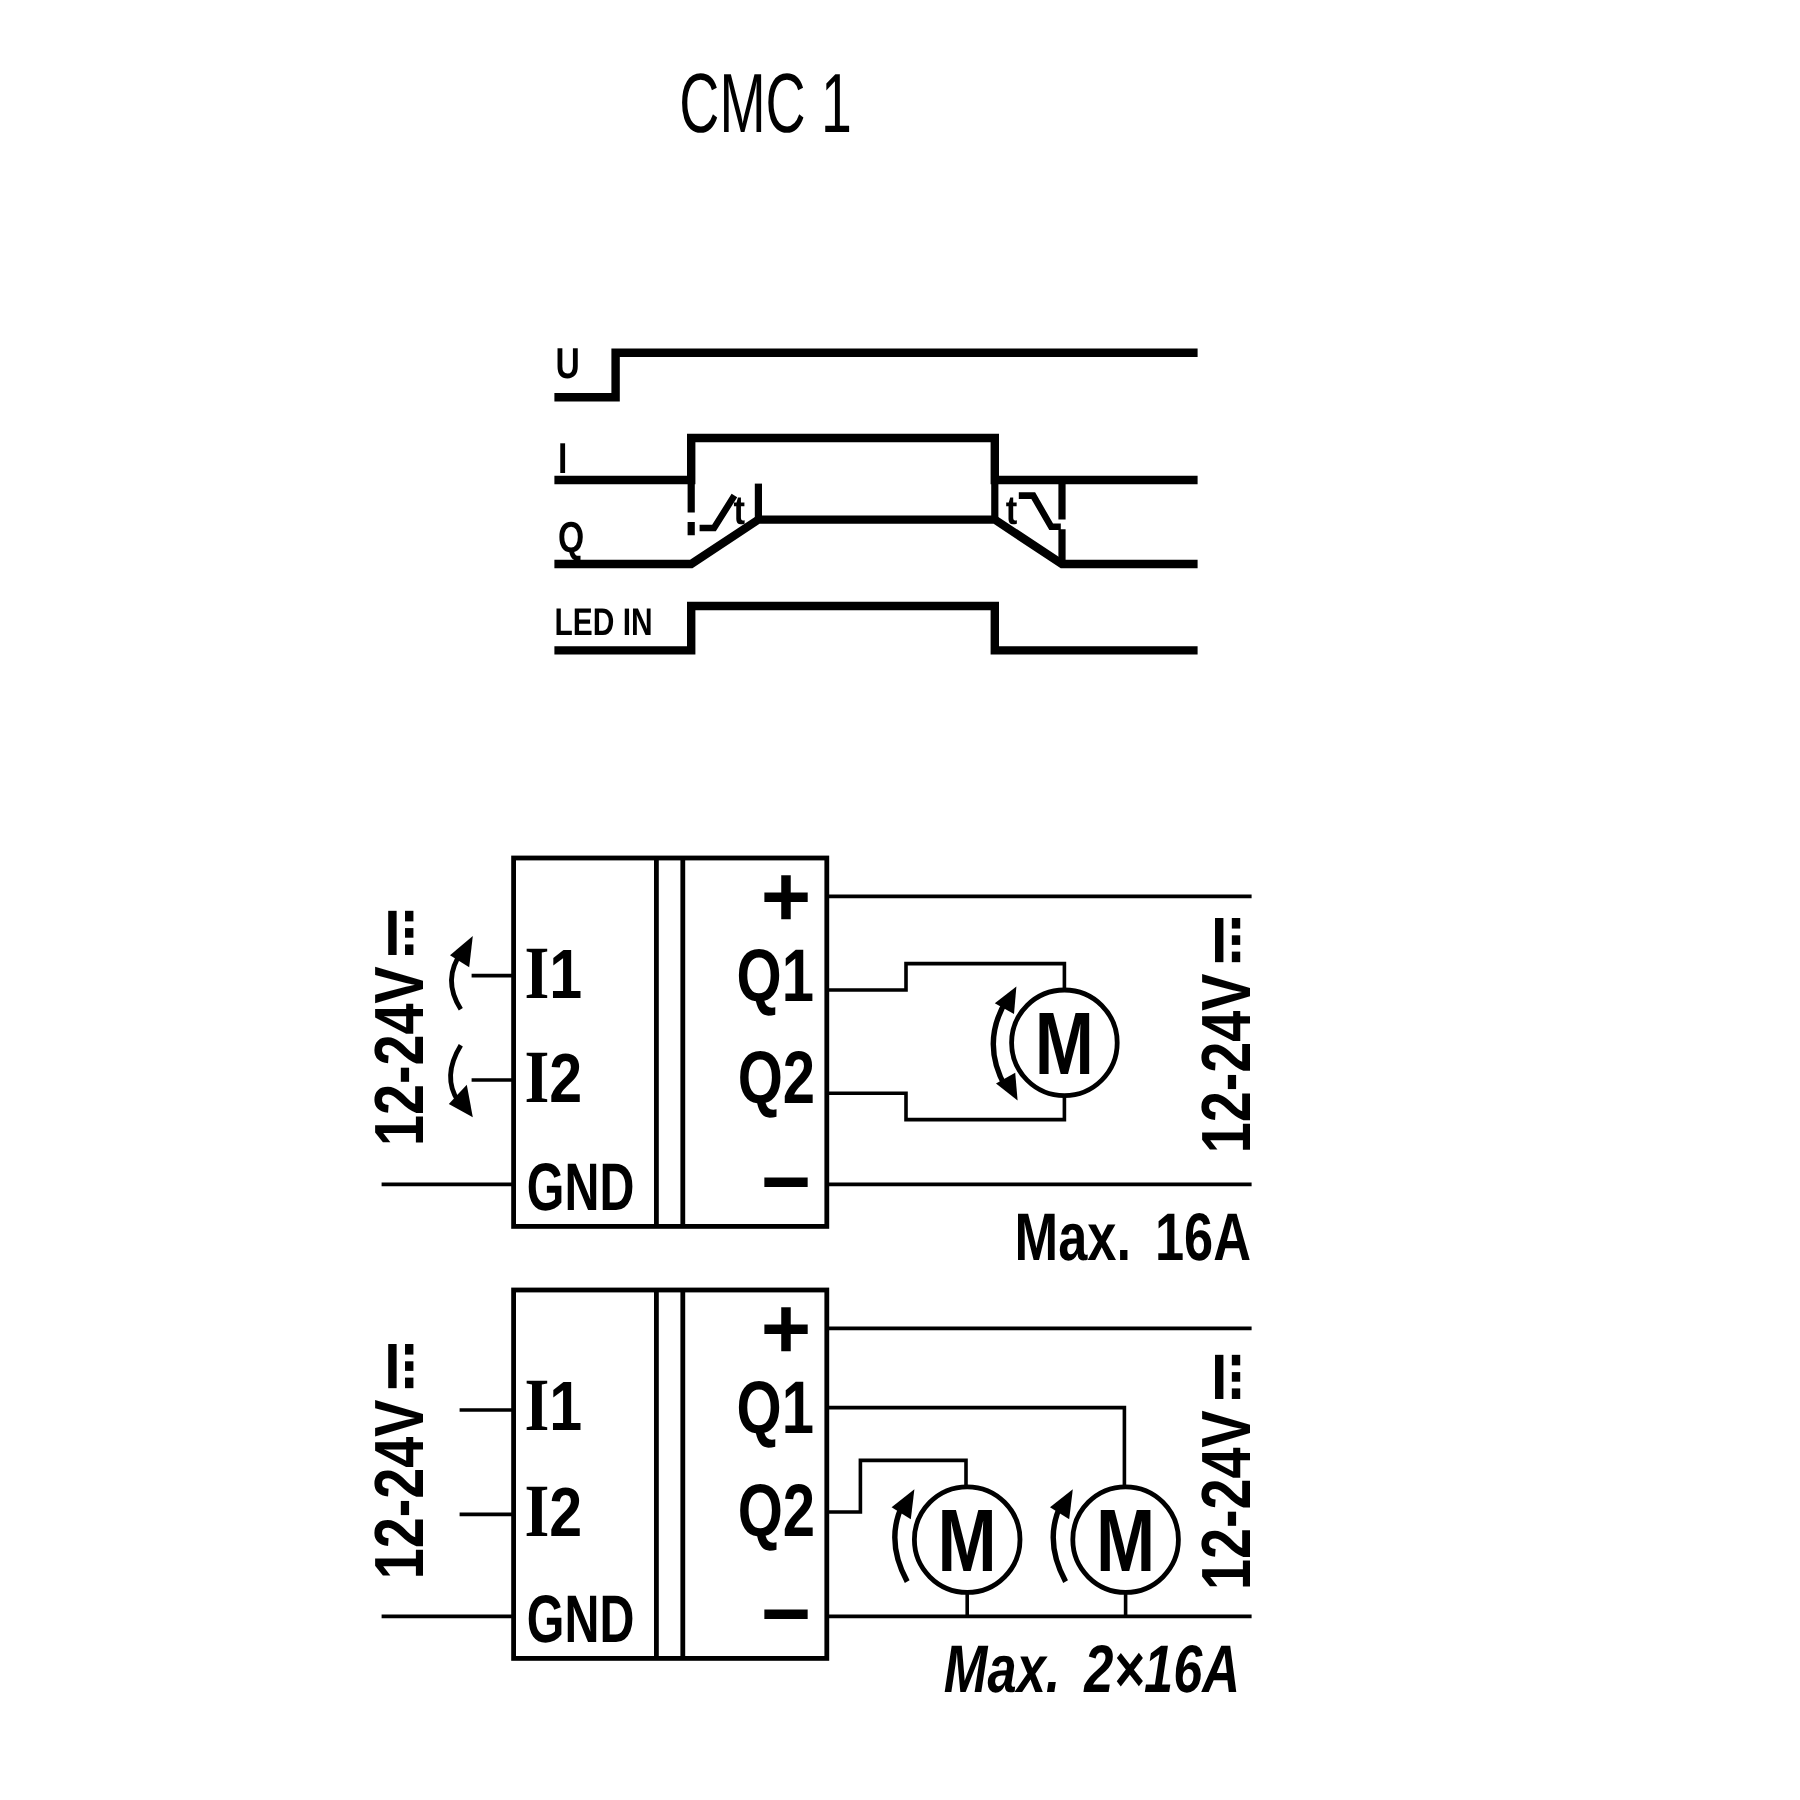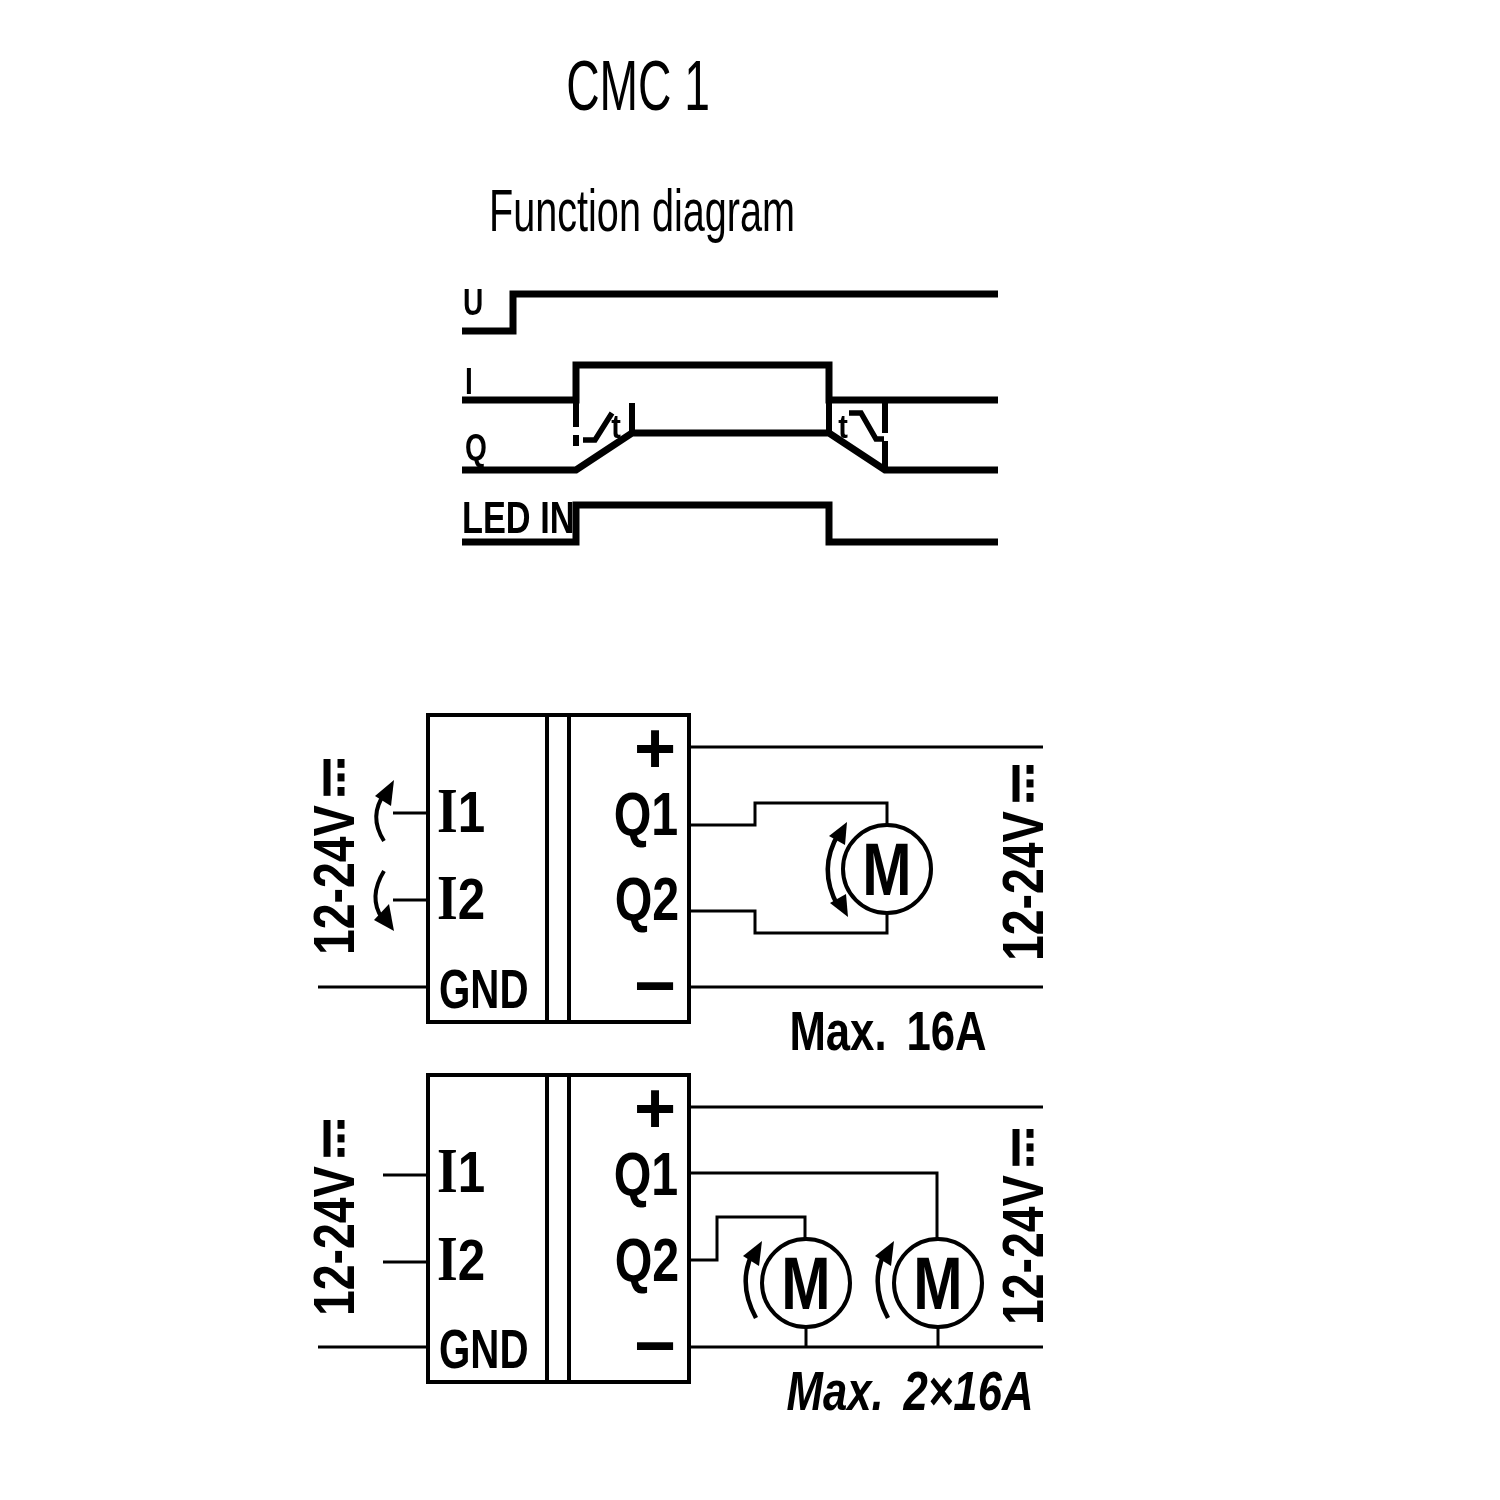--- a/index.html
+++ b/index.html
@@ -117,34 +117,31 @@
         <path d="M888 1318 Q869 1283 885 1252" stroke-width="4.5"></path>
         <polygon points="894,1241 875,1256 891,1266" fill="currentColor" stroke="none"></polygon>
       </g>
     </g>
   </svg>
 
   <div class="lblC" style="left:638px; top:86px; font-size:70px;">
     <span class="cx sx65">CMC 1</span>
   </div>
 
-  <div class="lblC" style="left:642px; top:211px; font-size:60px;">
-    <span class="cx sx65">Function diagram</span>
-  </div>
 
   <div class="lblL b" style="left:463px; top:303px; font-size:36px;">
     <span class="cx">U</span>
   </div>
   <div class="lblL b" style="left:465px; top:382px; font-size:36px;">
     <span class="cx">I</span>
   </div>
   <div class="lblL b" style="left:465px; top:448px; font-size:36px;">
     <span class="cx">Q</span>
   </div>
-  <div class="lblL b" style="left:462px; top:518px; font-size:44px;">
+  <div class="lblL b" style="left:462px; top:518px; font-size:32px;">
     <span class="cx">LED IN</span>
   </div>
 
   <div class="lblC b" style="left:616px; top:426px; font-size:34px;">
     <span class="cx sx85">t</span>
   </div>
   <div class="lblC b" style="left:843px; top:426px; font-size:34px;">
     <span class="cx sx85">t</span>
   </div>
 
@@ -194,21 +191,21 @@
         <span class="bar" style="display:block;"></span>
         <span class="dashes" style="display:flex;">
             <span class="dash"></span>
             <span class="dash"></span>
             <span class="dash"></span>
           </span>
       </span>
     </div>
   </div>
 
-  <div class="lblC maxlbl" style="left:888px; top:1031px;">
+  <div class="lblC maxlbl" style="left:944px; top:1031px;">
     <span class="cx">Max. 16A</span>
   </div>
 
   <div class="lblL b" style="left:437px; top:1171px; font-size:58px;">
     <span class="cx sx85"><span class="serifI">I</span><span>1</span></span>
   </div>
   <div class="lblL b" style="left:437px; top:1259px; font-size:58px;">
     <span class="cx sx85"><span class="serifI">I</span><span>2</span></span>
   </div>
   <div class="lblL b" style="left:439px; top:1349px; font-size:56px;">

